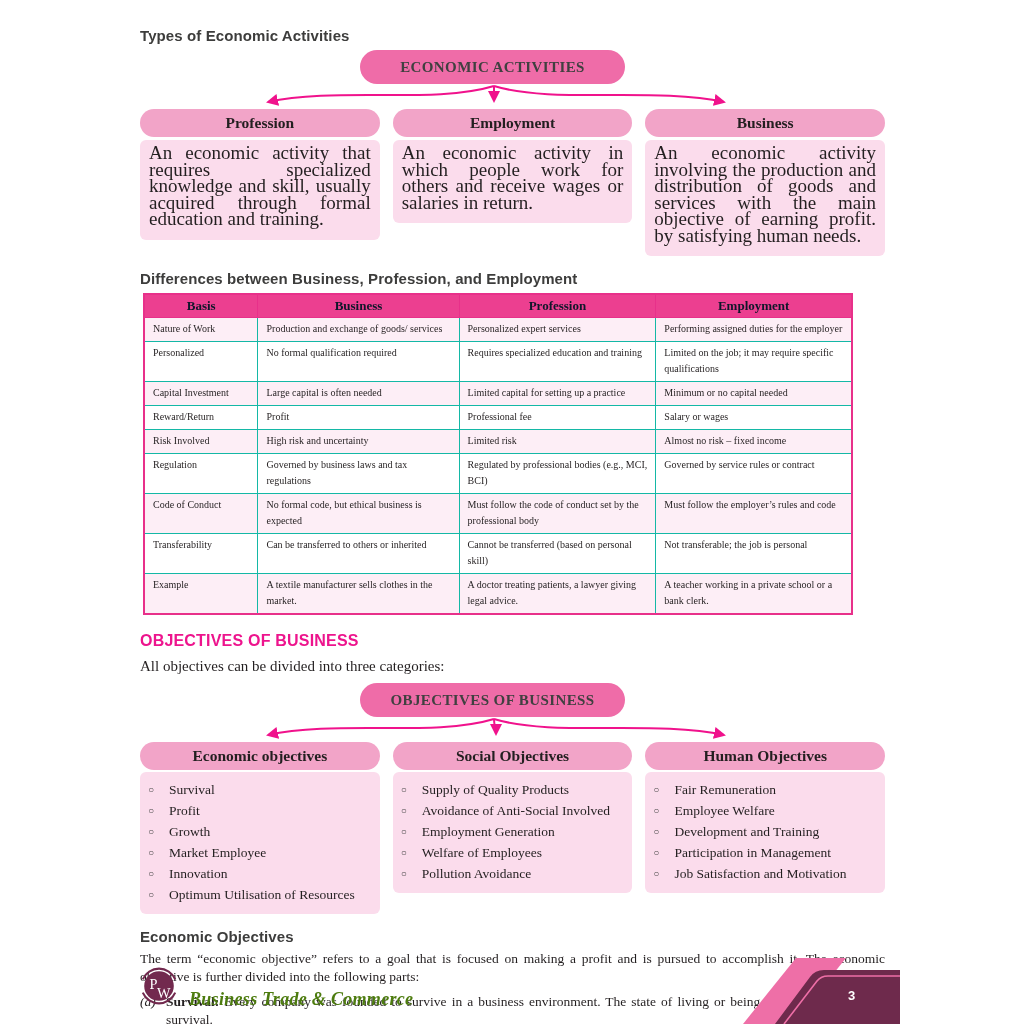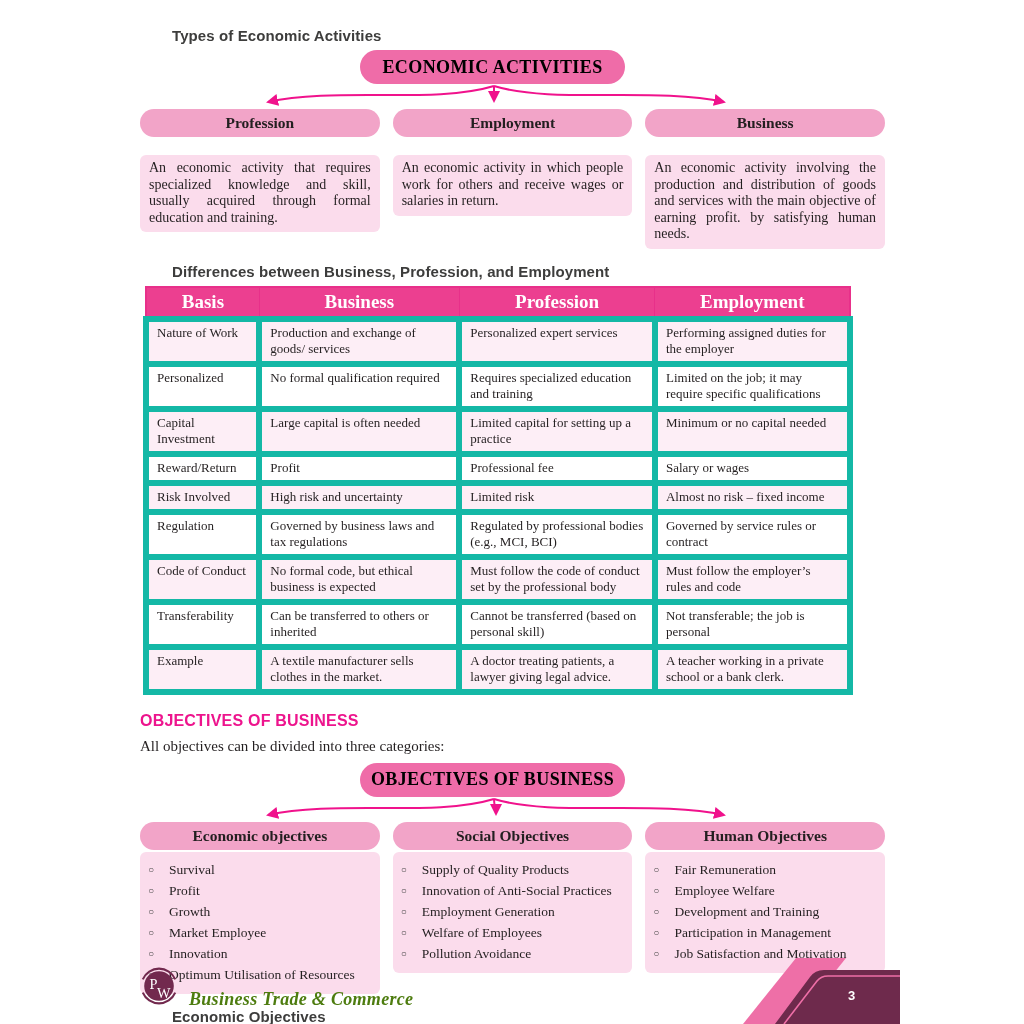--- a/index.html
+++ b/index.html
@@ -2,51 +2,51 @@
 <html><head>
 <meta charset="utf-8">
 <style>
   * { margin:0; padding:0; box-sizing:border-box; }
   html,body { width:1024px; height:1024px; background:#ffffff; overflow:hidden;
               font-family:"Liberation Serif", serif; color:#231f20; }
   .page { position:relative; width:1024px; height:1024px; }
   .content { position:relative; margin-left:140px; width:745px; padding-top:27px; }
 
   .sans-head { font-family:"Liberation Sans", sans-serif; font-weight:700;
-               font-size:15px; color:#3d3d3c; letter-spacing:.1px;margin-left:32px; }
+               font-size:15px; color:#3d3d3c; letter-spacing:.1px; }
   .pink-head { font-family:"Liberation Sans", sans-serif; font-weight:700;
                font-size:16px; color:#ed148d; letter-spacing:.2px; }
 
   
   .root-pill { width:265px; height:34px; margin-left:220px; margin-top:6px;
                background:#ef6ca8; border-radius:17px; display:flex;
                align-items:center; justify-content:center;
-               font-weight:700; font-size:18px; color:#000000; letter-spacing:.4px; }
+               font-weight:700; font-size:15px; color:#404040; letter-spacing:.4px; }
   .arrows { display:block; width:745px; height:25px; }
   .branch-row { display:flex; gap:13px; }
   .branch { flex:1; display:flex; flex-direction:column; }
   .branch-head { height:28px; background:#f2a4c8; border-radius:14px;
                  display:flex; align-items:center; justify-content:center;
                  font-weight:700; font-size:15.5px; color:#231f20; }
-  .branch-body { margin-top:18px; background:#fbdcec; border-radius:6px;
-                 padding:5px 9px 6px 9px; font-size:14px; line-height:16.5px;
+  .branch-body { margin-top:3px; background:#fbdcec; border-radius:6px;
+                 padding:5px 9px 12px 9px; font-size:19px; line-height:16.5px;
                  text-align:justify; }
   .obj-box { margin-top:2px; background:#fbdcec; border-radius:6px;
              padding:8px 4px 8px 8px; min-height:119px; }
   .obj-box ul { list-style:none; }
   .obj-box li { display:flex; gap:15px; font-size:13.5px; line-height:20px; align-items:baseline; }
   .bullet { font-size:10px; color:#4a4a4a; flex:0 0 auto; transform:translateY(-1px); }
 
   
   .tbl-wrap { margin-top:6px; }
   table { border-collapse:collapse; width:710px; margin-left:3px;
           border:2px solid #e8308a; }
-  th { background:#ec3f90; color:#ffffff; font-weight:700; font-size:19px;
+  th { background:#ec3f90; color:#0f172a; font-weight:700; font-size:13px;
        padding:3px 6px; border:1px solid #e8308a; text-align:center; height:22px; }
-  td { border:6px solid #14b8a6; font-size:13px; line-height:16px;
+  td { border:1px solid #14b8a6; font-size:10px; line-height:16px;
        padding:3px 8px 4px 8px; vertical-align:top; }
   tr.alt td { background:#fdeef6; }
   col.c0{width:16.1%} col.c1{width:28.4%} col.c2{width:27.8%} col.c3{width:27.7%}
 
   
   .intro { font-size:15px; margin-top:8px; }
   .body-par { font-size:13.5px; line-height:18px; text-align:justify; margin-top:5px; }
   .lettered { position:relative; padding-left:26px; font-size:13.5px;
               line-height:18px; text-align:justify; margin-top:7px; }
   .lettered .letter { position:absolute; left:0; top:0; font-style:italic; }
@@ -227,21 +227,21 @@
         <div class="branch">
           <div class="branch-head">Social Objectives</div>
           <div class="obj-box">
             <ul>
               <li>
                   <span class="bullet">○</span>
                   <span>Supply of Quality Products</span>
                 </li>
               <li>
                   <span class="bullet">○</span>
-                  <span>Innovation of Anti-Social Practices</span>
+                  <span>Avoidance of Anti-Social Involved</span>
                 </li>
               <li>
                   <span class="bullet">○</span>
                   <span>Employment Generation</span>
                 </li>
               <li>
                   <span class="bullet">○</span>
                   <span>Welfare of Employees</span>
                 </li>
               <li>

